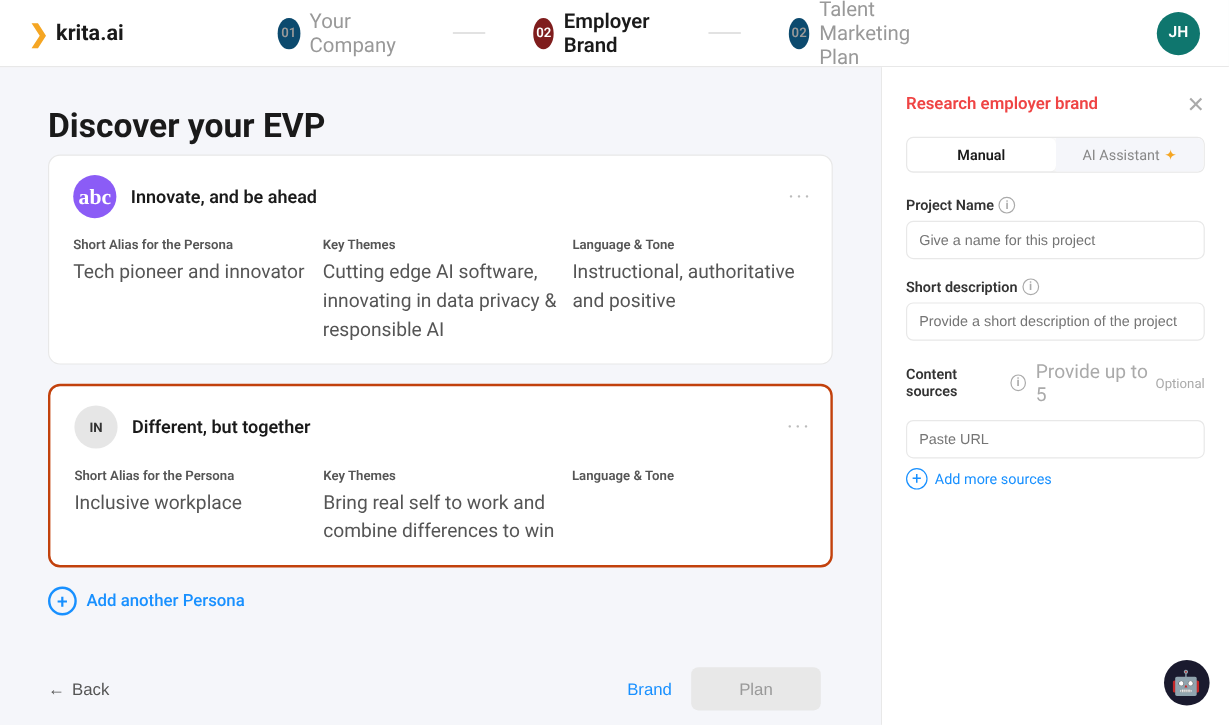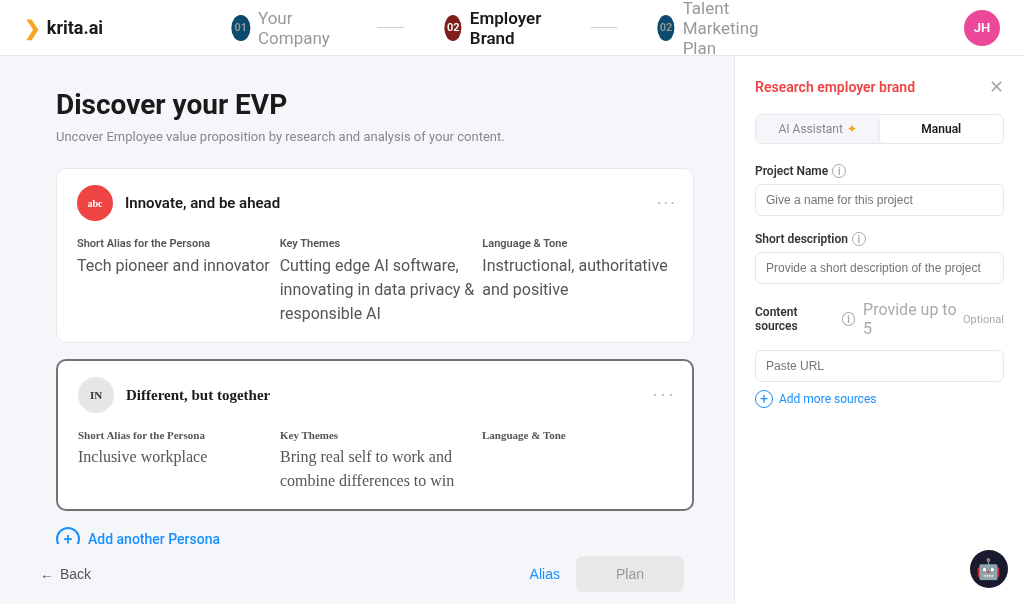--- a/index.html
+++ b/index.html
@@ -76,35 +76,34 @@
     }
     .step-divider {
       width: 40px;
       height: 1px;
       background: #d0d0d0;
     }
     .avatar {
       width: 36px;
       height: 36px;
       border-radius: 50%;
-      background: #ec4899;
+      background: #0f766e;
       color: #fff;
       display: flex;
       align-items: center;
       justify-content: center;
       font-size: 13px;
       font-weight: 600;
       margin-left: auto;
     }
 
     
     .main {
       display: flex;
       height: calc(604px - 56px);
-      margin-left: 16px;
     }
 
     
     .left-panel {
       flex: 1;
       padding: 32px 40px;
       overflow-y: auto;
     }
     .page-title {
       font-size: 28px;
@@ -120,22 +119,21 @@
 
     
     .persona-card {
       background: #fff;
       border: 1px solid #e8e8e8;
       border-radius: 10px;
       padding: 16px 16px 16px 20px;
       margin-bottom: 16px;
     }
     .persona-card.selected {
-      border: 2px solid #737373;
-      font-family: Liberation Serif, serif;
+      border: 2px solid #c2410c;
     }
     .persona-header {
       display: flex;
       align-items: center;
       justify-content: space-between;
       margin-bottom: 16px;
     }
     .persona-header-left {
       display: flex;
       align-items: center;
@@ -430,26 +428,25 @@
     </div>
   </div>
 
   <div class="avatar">JH</div>
 </div>
 
 <div class="main">
 
   <div class="left-panel">
     <h1 class="page-title">Discover your EVP</h1>
-    <p class="page-subtitle">Uncover Employee value proposition by research and analysis of your content.</p>
 
     <div class="persona-card">
       <div class="persona-header">
         <div class="persona-header-left">
-          <div class="persona-logo" style="background:#ef4444; font-family: serif; font-size:10px;">abc</div>
+          <div class="persona-logo" style="background:#8b5cf6; font-family: serif; font-size:18px;">abc</div>
           <span class="persona-name">Innovate, and be ahead</span>
         </div>
         <span class="more-icon">···</span>
       </div>
       <div class="persona-details">
         <div class="detail-section">
           <div class="detail-label">Short Alias for the Persona</div>
           <div class="detail-value">Tech pioneer and innovator</div>
         </div>
         <div class="detail-section">
@@ -494,25 +491,25 @@
     <div style="height:60px;"></div>
   </div>
 
   <div class="right-panel">
     <div class="panel-header">
       <span class="panel-title">Research employer brand</span>
       <button class="close-btn">✕</button>
     </div>
 
     <div class="tabs">
+      <div class="tab active">Manual</div>
       <div class="tab inactive tab-ai">
         <span>AI Assistant</span>
         <span class="ai-star">✦</span>
       </div>
-      <div class="tab active">Manual</div>
     </div>
 
     <div class="form-group">
       <div class="form-label">
         <span>Project Name</span>
         <span class="info-icon">i</span>
       </div>
       <input class="form-input" type="text" placeholder="Give a name for this project" style="">
     </div>
 
@@ -545,16 +542,16 @@
     </div>
   </div>
 </div>
 
 <div class="footer">
   <button class="back-btn">
     <span>←</span>
     <span>Back</span>
   </button>
   <div class="footer-right">
-    <button class="skip-btn">Alias</button>
+    <button class="skip-btn">Brand</button>
     <button class="next-btn">Plan</button>
   </div>
 </div>
 
 </body></html>

